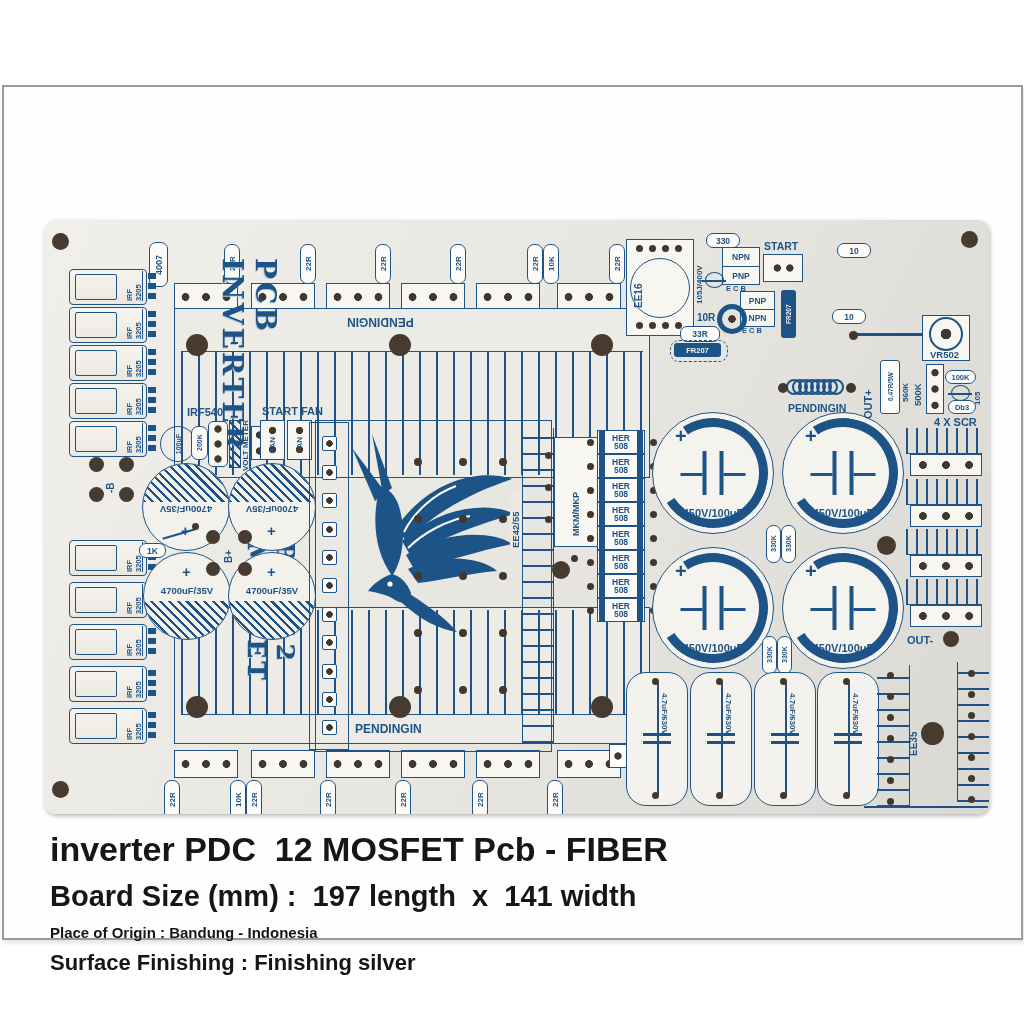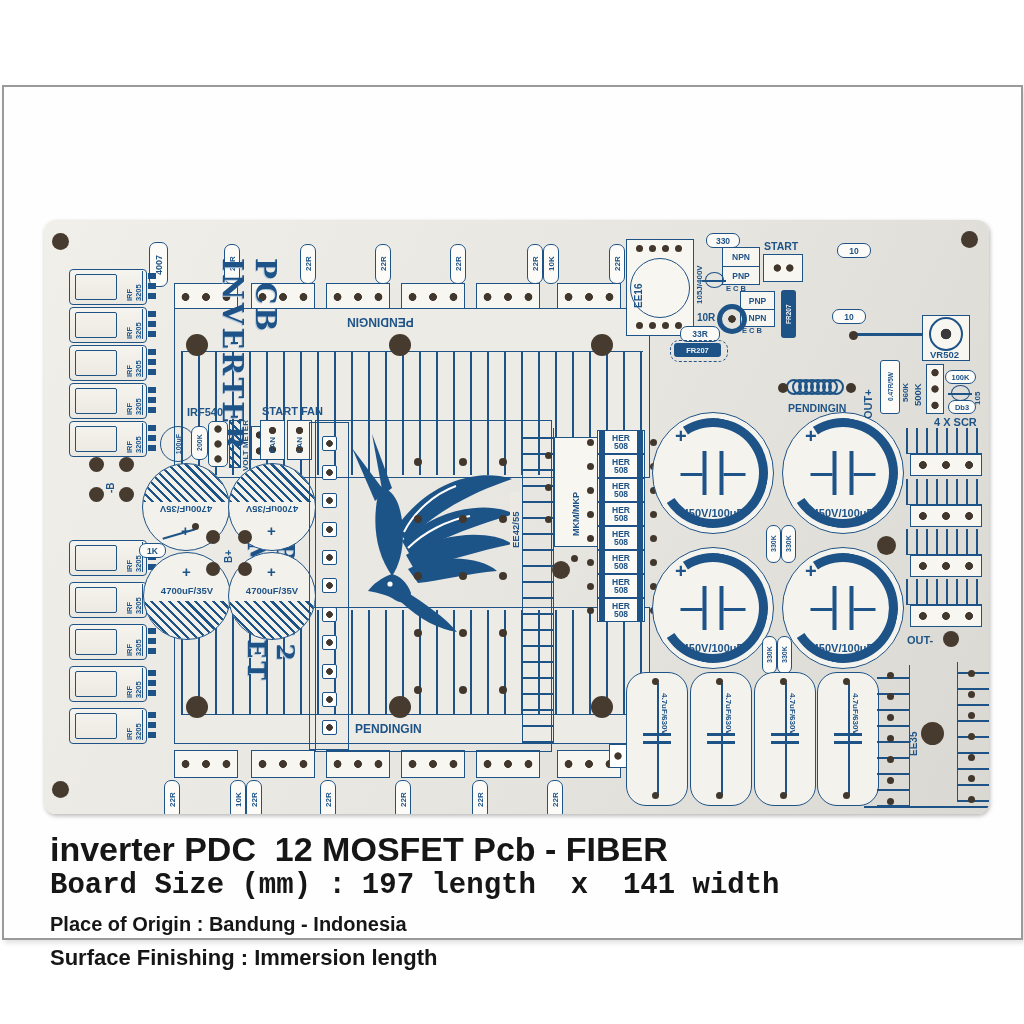--- a/index.html
+++ b/index.html
@@ -79,22 +79,22 @@
     background:radial-gradient(circle,var(--dk) 0 3px,transparent 3.6px),#fff;}
   .ln{background:var(--bl);}
   .knob{position:absolute;left:50%;top:42%;transform:translate(-50%,-50%);width:30px;height:30px;
     border-radius:50%;border:2px solid var(--bl);
     background:radial-gradient(circle,#3a3a3a 0 5px,transparent 5.6px);}
   .ring{width:20px;height:20px;border-radius:50%;border:5px solid var(--bl);
     background:radial-gradient(circle,var(--dk) 0 3.5px,transparent 4px);}
   .brand{font-family:"DejaVu Serif",serif;font-weight:bold;color:var(--bl);letter-spacing:3px;
     text-shadow:1px 1px 0 #b9cbdd;}
   #caption{position:absolute;left:46px;top:743px;color:#161616;font-weight:bold;}
-  #caption .l1{font-size:34px;} #caption .l2{font-size:29px;font-family:Liberation Mono, monospace;}
-  #caption .l3{font-size:20px;margin-top:11px;} #caption .l4{font-size:22px;margin-top:9px;}
+  #caption .l1{font-size:34px;} #caption .l2{font-size:29px;margin-top:11px;}
+  #caption .l3{font-size:15px;margin-top:11px;} #caption .l4{font-size:22px;margin-top:9px;}
   #caption span{white-space:pre;}
   .row{display:flex;gap:16px;align-items:baseline;}
 </style>
 </head>
 <body>
 
 <div id="frame">
 
   <div id="pcb">
 
@@ -487,16 +487,16 @@
 
   <div id="caption">
     <div class="l1 row">
       <span>inverter PDC  12 MOSFET Pcb - FIBER</span>
     </div>
     <div class="l2 row">
       <span>Board Size (mm) :</span>
       <span>197 length  x  141 width</span>
     </div>
     <div class="l3">Place of Origin : Bandung - Indonesia</div>
-    <div class="l4">Surface Finishing : Immersion length</div>
+    <div class="l4">Surface Finishing : Finishing silver</div>
   </div>
 
 </div>
 
 </body></html>

